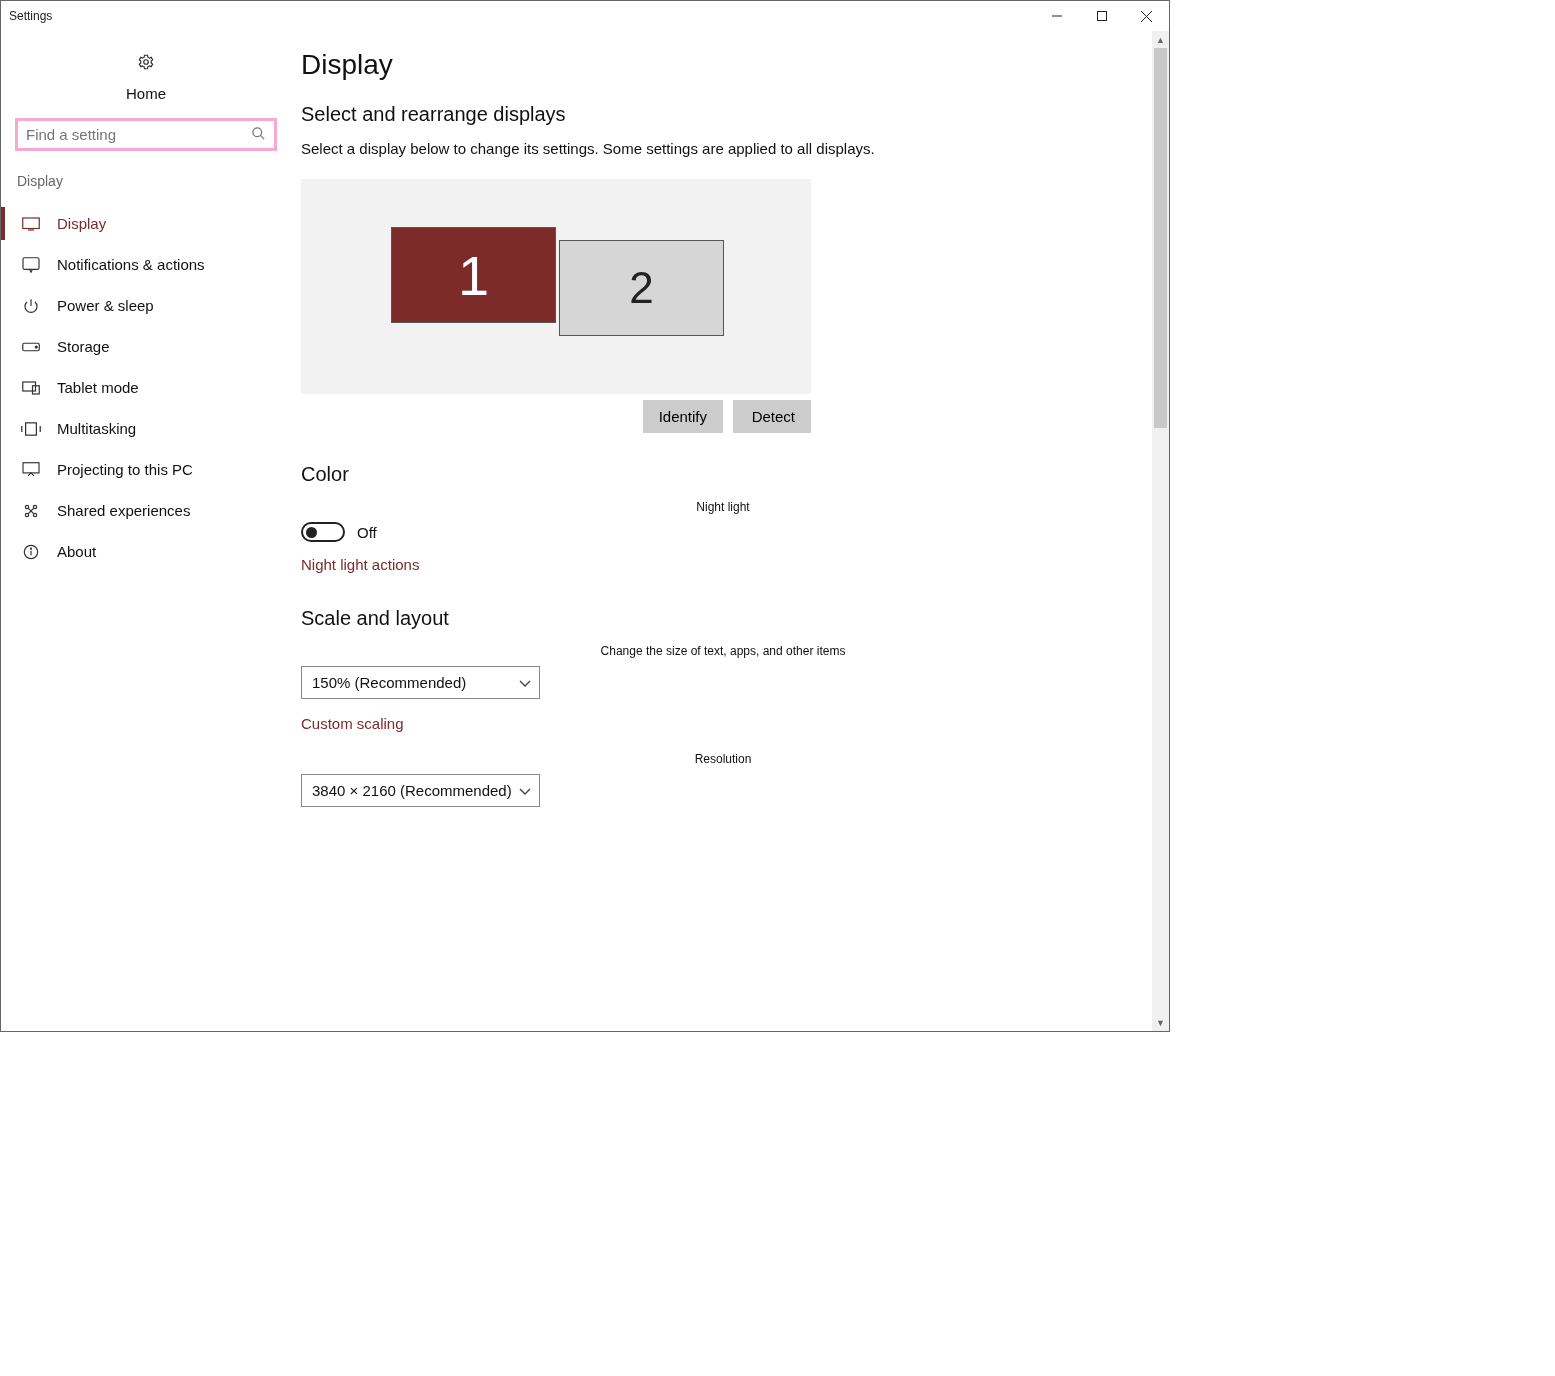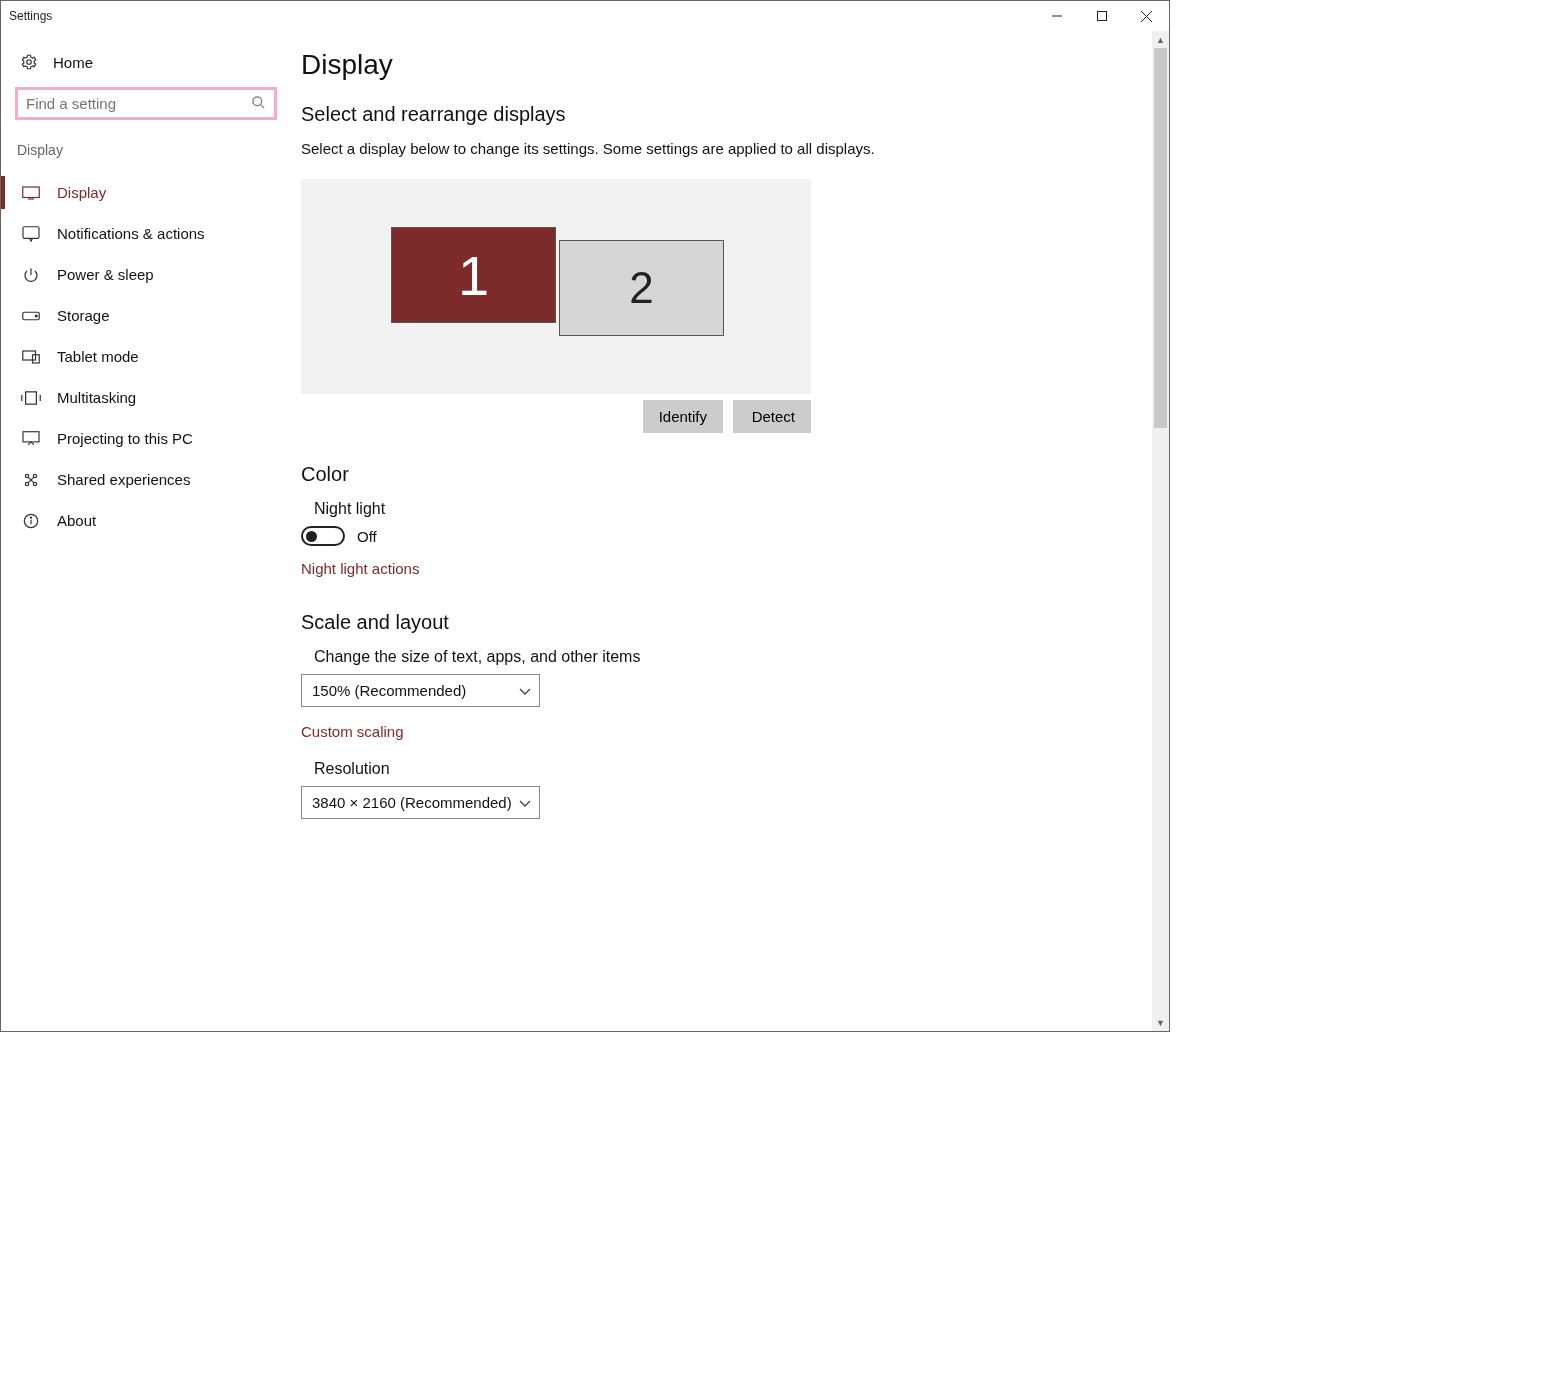--- a/index.html
+++ b/index.html
@@ -45,20 +45,21 @@
   .sidebar {
     width:290px;
     padding:18px 14px 0 14px;
     overflow:hidden;
   }
   .home-row {
     display:flex; align-items:center;
     gap:14px;
     padding:4px 4px 16px 4px;
     font-size:15px;
+    flex-direction:column;
   }
   .home-row .icon { width:20px; display:flex; justify-content:center; }
   .searchbox {
     display:flex; align-items:center;
     border:3px solid #f9a8d4;
     height:33px;
     padding:0 8px 0 6px;
     margin-bottom:18px;
   }
   .searchbox input {
@@ -128,21 +129,21 @@
     border:none;
     height:33px;
     min-width:78px;
     padding:0 16px;
     font-size:15px;
     font-family:inherit;
     cursor:default;
     text-align:right;
   }
 
-  .field-label { font-size:16px; margin:4px 0 8px 13px; }
+  .field-label { font-size:12px; margin:4px 0 8px 13px;text-align:center; }
   .toggle-row { display:flex; align-items:center; gap:12px; margin-bottom:14px; }
   .toggle {
     width:44px; height:20px;
     border:2px solid #222; border-radius:11px;
     position:relative;
   }
   .toggle .knob {
     position:absolute; width:11px; height:11px; background:#222;
     border-radius:50%; top:2.5px; left:3px;
   }

